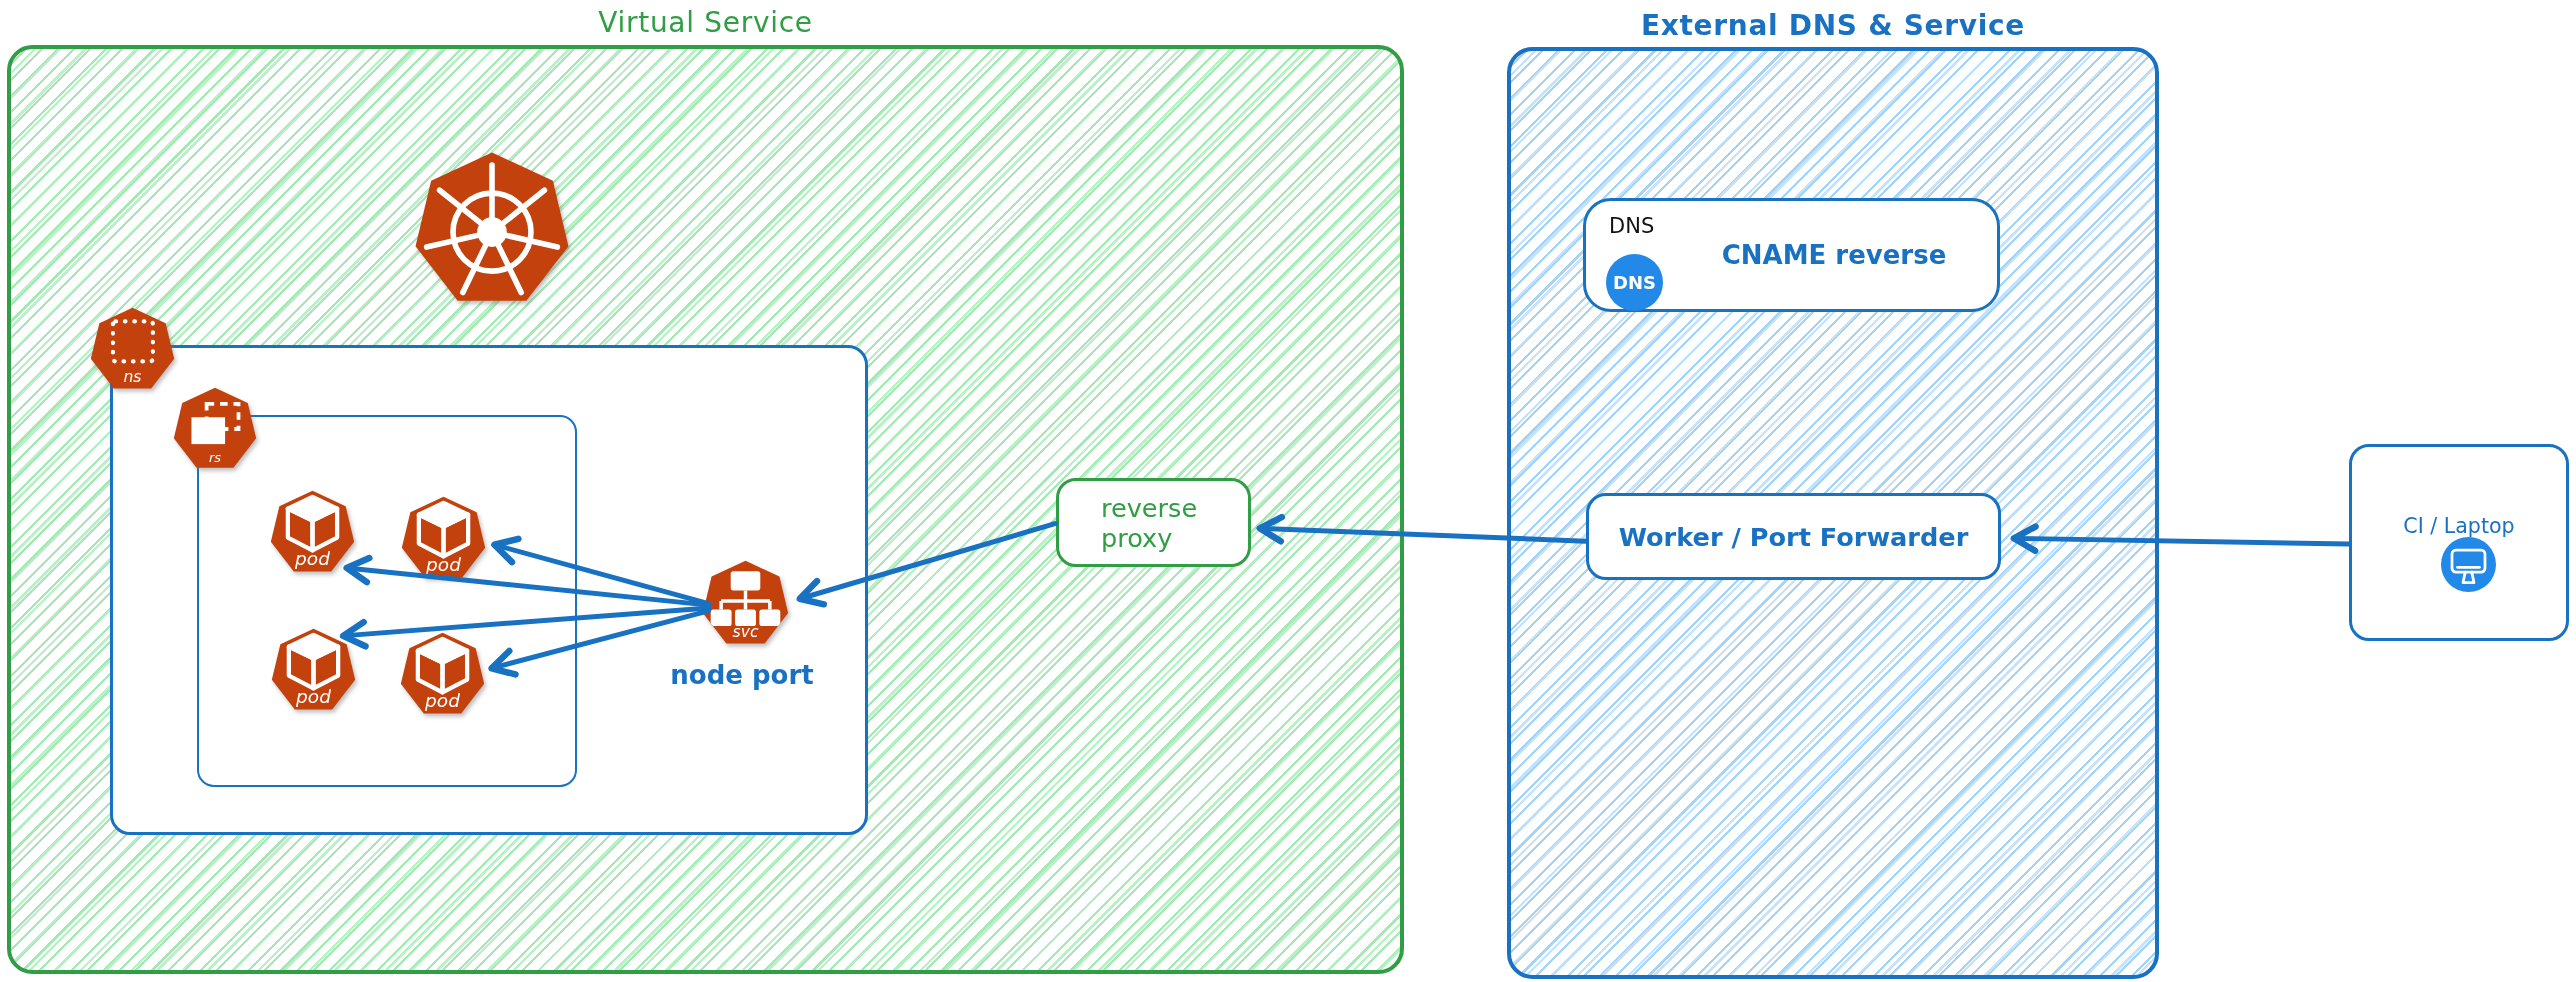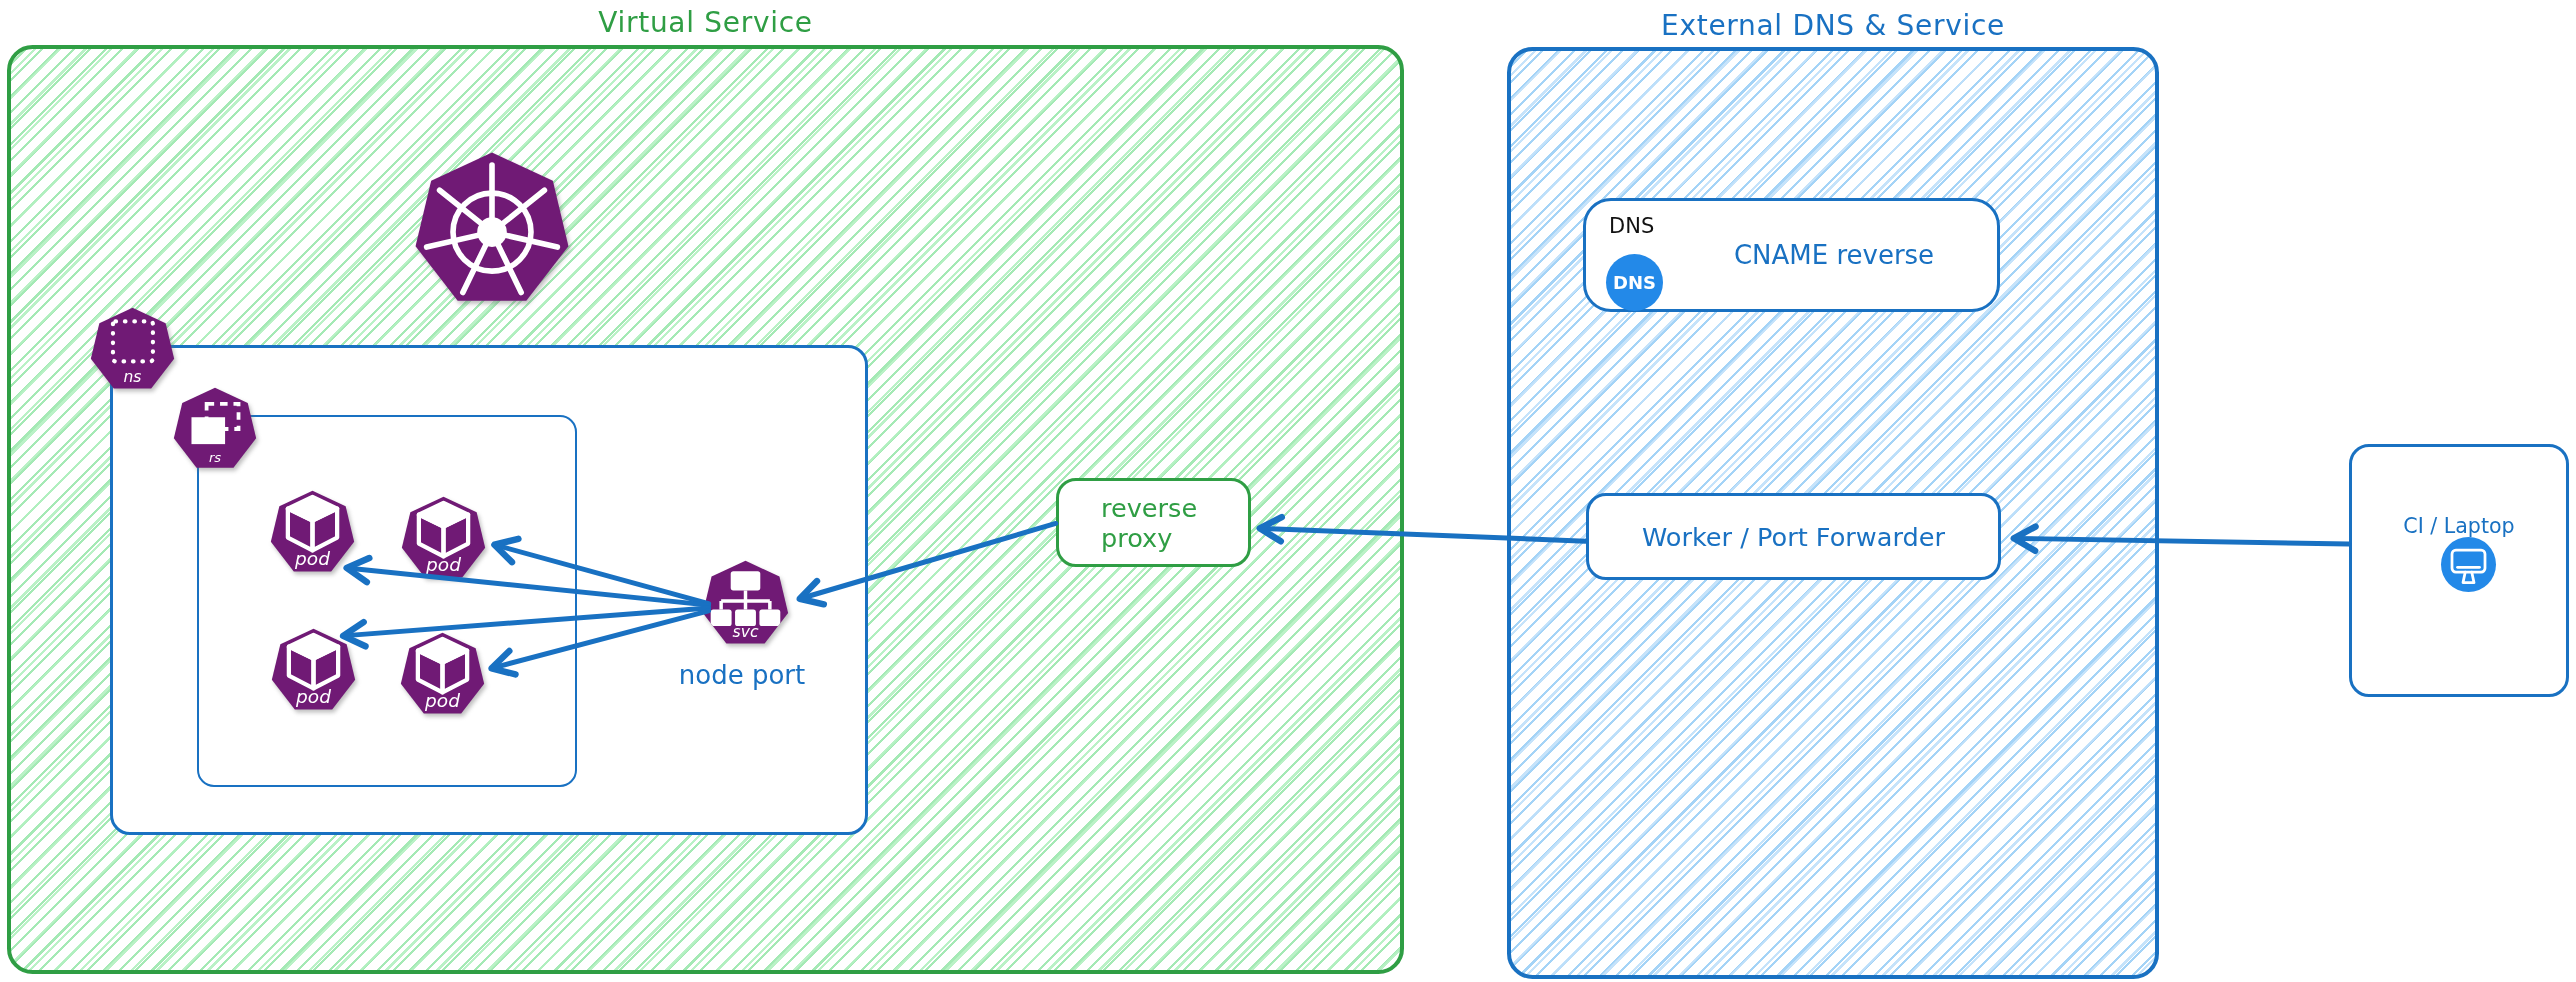--- a/index.html
+++ b/index.html
@@ -25,29 +25,29 @@
       #ffffff;
   }
   .white-card{position:absolute;background:#ffffff;box-sizing:border-box;}
   .blue-border{border:3.6px solid #1971c2;border-radius:20px;}
   .green-border{border:3.6px solid #2f9e44;border-radius:20px;}
 
   
   .group-title{position:absolute;text-align:center;font-size:28px;font-weight:500;
                letter-spacing:0.7px;}
   .green-text{color:#2f9e44;}
-  .blue-text{color:#1971c2;}
+  .blue-text{color:#1971c2;font-weight:bold;}
   .hand{font-family:"DejaVu Sans", sans-serif;}
 
   .card-label{display:flex;width:100%;height:100%;align-items:center;justify-content:center;
               font-size:25.6px;}
 
   
   .hepta-wrap{position:absolute;filter:drop-shadow(2.8px 3.6px 2.1px rgba(110,110,110,.45));}
-  .hepta{width:100%;height:100%;background:#701a75;position:relative;
+  .hepta{width:100%;height:100%;background:#c2410c;position:relative;
          clip-path:polygon(50% 1%, 89% 19%, 99% 61%, 72% 96%, 28% 96%, 1% 61%, 11% 19%);}
   .hepta svg{position:absolute;left:0;top:0;width:100%;height:100%;}
   .hepta .badge{position:absolute;left:0;right:0;bottom:7%;text-align:center;
                 color:#ffffff;font-style:italic;font-weight:500;}
 
   
   .dns-corner{position:absolute;left:23px;top:12.8px;font-size:21px;color:#111111;font-weight:500;}
   .dns-circle{position:absolute;left:20px;top:53px;width:57px;height:57px;border-radius:50%;
               background:#2389e8;display:flex;align-items:center;justify-content:center;
               color:#ffffff;font-size:18px;font-weight:bold;}
@@ -196,21 +196,21 @@
   <div class="dns-circle">
     <span>DNS</span>
   </div>
   <div class="dns-record blue-text hand">CNAME reverse</div>
 </div>
 
 <div class="white-card blue-border" style="left:1586px;top:493px;width:415px;height:87px;z-index:5;">
   <div class="card-label blue-text hand">Worker / Port Forwarder</div>
 </div>
 
-<div class="white-card blue-border" style="left:2349px;top:444px;width:220px;height:253px;z-index:5;">
+<div class="white-card blue-border" style="left:2349px;top:444px;width:220px;height:197px;z-index:5;">
   <div class="ci-label blue-text hand">CI / Laptop</div>
   <div class="ci-circle">
     <svg viewBox="0 0 100 100">
       <g stroke="#ffffff" stroke-width="5" fill="none" stroke-linejoin="round" stroke-linecap="round">
         <rect x="20" y="24" width="60" height="40" rx="7"></rect>
         <line x1="30" y1="55" x2="70" y2="55"></line>
         <path d="M44,64 L40,83 L60,83 L56,64"></path>
       </g>
     </svg>
   </div>

